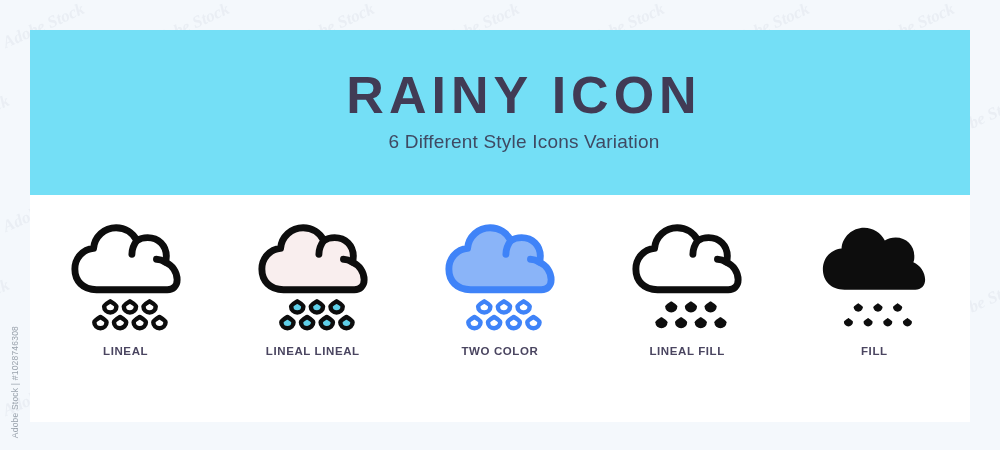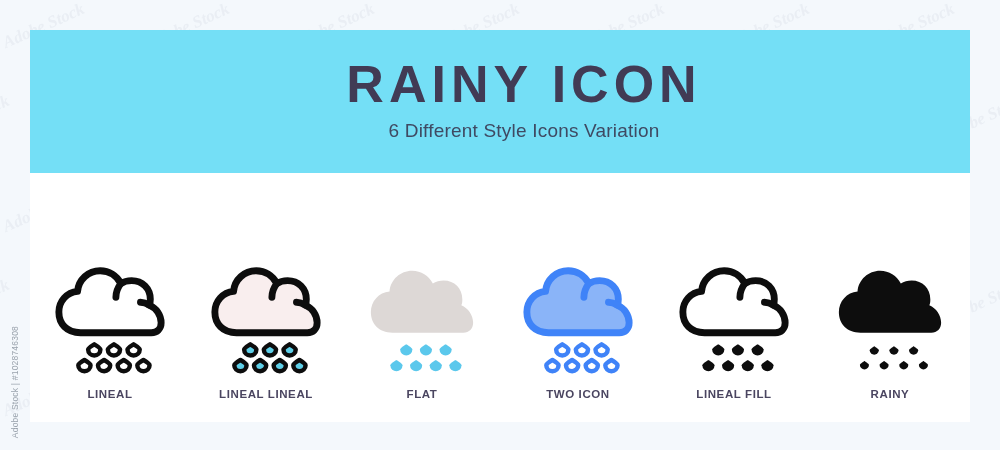--- a/index.html
+++ b/index.html
@@ -59,21 +59,21 @@
     position: absolute;
     left: 30px;
     top: 30px;
     width: 940px;
     height: 392px;
     background: #ffffff;
     overflow: hidden;
   }
 
   .banner {
-    height: 143px;
+    height: 165px;
     background: #74dff6;
     display: flex;
     flex-direction: column;
     align-items: center;
     justify-content: center;
     position: relative;
     padding-left: 48px;
   }
   .banner-title {
     font-size: 52px;
@@ -89,21 +89,21 @@
     color: #3f4a63;
     letter-spacing: 0.2px;
     margin: 4px;
     font-family: "Liberation Sans", sans-serif;
   }
 
   .icon-area {
     height: 227px;
     background: #ffffff;
     display: flex;
-    align-items: flex-end;
+    align-items: flex-start;
     justify-content: space-around;
     padding: 18px 18px 0 18px;
     box-sizing: border-box;
     gap: 32px;
   }
   .icon-cell {
     width: 140px;
     display: flex;
     flex-direction: column;
     align-items: center;
@@ -204,45 +204,32 @@
           <path d="M84 89.815 C84 89.815 90.2 93.5815 90.2 95.0044 A6.2 6.2 0 0 1 77.8 95.0044 C77.8 93.5815 84 89.815 84 89.815 Z" fill="#5ecfe8" stroke="#0d0d0d" stroke-width="4.6" stroke-linejoin="round"></path>
           <path d="M34 105.815 C34 105.815 40.2 109.5815 40.2 111.0044 A6.2 6.2 0 0 1 27.8 111.0044 C27.8 109.5815 34 105.815 34 105.815 Z" fill="#5ecfe8" stroke="#0d0d0d" stroke-width="4.6" stroke-linejoin="round"></path>
           <path d="M54 105.815 C54 105.815 60.2 109.5815 60.2 111.0044 A6.2 6.2 0 0 1 47.8 111.0044 C47.8 109.5815 54 105.815 54 105.815 Z" fill="#5ecfe8" stroke="#0d0d0d" stroke-width="4.6" stroke-linejoin="round"></path>
           <path d="M74 105.815 C74 105.815 80.2 109.5815 80.2 111.0044 A6.2 6.2 0 0 1 67.8 111.0044 C67.8 109.5815 74 105.815 74 105.815 Z" fill="#5ecfe8" stroke="#0d0d0d" stroke-width="4.6" stroke-linejoin="round"></path>
           <path d="M94 105.815 C94 105.815 100.2 109.5815 100.2 111.0044 A6.2 6.2 0 0 1 87.8 111.0044 C87.8 109.5815 94 105.815 94 105.815 Z" fill="#5ecfe8" stroke="#0d0d0d" stroke-width="4.6" stroke-linejoin="round"></path>
         </svg>
         <div class="icon-label">LINEAL LINEAL</div>
       </div>
       <div class="icon-cell">
         <svg viewBox="0 0 120 120" class="icon-art">
-          <path d="M30 78 C16 78 8 69 8 57 C8 46 16 37 27 36 C28 24 38 15 50 15 C59 15 67 20 71 28 C74 26 78 25 82 25 C93 25 101 33 101 44 C101 46 101 48 100 50 C107 53 112 60 112 68 C112 74 108 78 102 78 Z" fill="#ddd8d6" stroke="none" stroke-width="0" stroke-linejoin="round"></path>
-          <path d="M44 89.815 C44 89.815 50.2 93.5815 50.2 95.0044 A6.2 6.2 0 0 1 37.8 95.0044 C37.8 93.5815 44 89.815 44 89.815 Z" fill="#5bc8ec" stroke="none"></path>
-          <path d="M64 89.815 C64 89.815 70.2 93.5815 70.2 95.0044 A6.2 6.2 0 0 1 57.8 95.0044 C57.8 93.5815 64 89.815 64 89.815 Z" fill="#5bc8ec" stroke="none"></path>
-          <path d="M84 89.815 C84 89.815 90.2 93.5815 90.2 95.0044 A6.2 6.2 0 0 1 77.8 95.0044 C77.8 93.5815 84 89.815 84 89.815 Z" fill="#5bc8ec" stroke="none"></path>
-          <path d="M34 105.815 C34 105.815 40.2 109.5815 40.2 111.0044 A6.2 6.2 0 0 1 27.8 111.0044 C27.8 109.5815 34 105.815 34 105.815 Z" fill="#5bc8ec" stroke="none"></path>
-          <path d="M54 105.815 C54 105.815 60.2 109.5815 60.2 111.0044 A6.2 6.2 0 0 1 47.8 111.0044 C47.8 109.5815 54 105.815 54 105.815 Z" fill="#5bc8ec" stroke="none"></path>
-          <path d="M74 105.815 C74 105.815 80.2 109.5815 80.2 111.0044 A6.2 6.2 0 0 1 67.8 111.0044 C67.8 109.5815 74 105.815 74 105.815 Z" fill="#5bc8ec" stroke="none"></path>
-          <path d="M94 105.815 C94 105.815 100.2 109.5815 100.2 111.0044 A6.2 6.2 0 0 1 87.8 111.0044 C87.8 109.5815 94 105.815 94 105.815 Z" fill="#5bc8ec" stroke="none"></path>
-        </svg>
-        <div class="icon-label">FLAT</div>
-      </div>
-      <div class="icon-cell">
-        <svg viewBox="0 0 120 120" class="icon-art">
           <path d="M30 78 C16 78 8 69 8 57 C8 46 16 37 27 36 C28 24 38 15 50 15 C59 15 67 20 71 28 C74 26 78 25 82 25 C93 25 101 33 101 44 C101 46 101 48 100 50 C107 53 112 60 112 68 C112 74 108 78 102 78 Z" fill="#8ab4f8" stroke="#3f83f8" stroke-width="7" stroke-linejoin="round"></path>
           <path d="M71 28 C68 32 66 37 66 42" fill="none" stroke="#3f83f8" stroke-width="7" stroke-linecap="round"></path>
           <path d="M100 50 C97 48 94 47 91 47" fill="none" stroke="#3f83f8" stroke-width="7" stroke-linecap="round"></path>
           <path d="M44 89.815 C44 89.815 50.2 93.5815 50.2 95.0044 A6.2 6.2 0 0 1 37.8 95.0044 C37.8 93.5815 44 89.815 44 89.815 Z" fill="#ffffff" stroke="#3f83f8" stroke-width="4.6" stroke-linejoin="round"></path>
           <path d="M64 89.815 C64 89.815 70.2 93.5815 70.2 95.0044 A6.2 6.2 0 0 1 57.8 95.0044 C57.8 93.5815 64 89.815 64 89.815 Z" fill="#ffffff" stroke="#3f83f8" stroke-width="4.6" stroke-linejoin="round"></path>
           <path d="M84 89.815 C84 89.815 90.2 93.5815 90.2 95.0044 A6.2 6.2 0 0 1 77.8 95.0044 C77.8 93.5815 84 89.815 84 89.815 Z" fill="#ffffff" stroke="#3f83f8" stroke-width="4.6" stroke-linejoin="round"></path>
           <path d="M34 105.815 C34 105.815 40.2 109.5815 40.2 111.0044 A6.2 6.2 0 0 1 27.8 111.0044 C27.8 109.5815 34 105.815 34 105.815 Z" fill="#ffffff" stroke="#3f83f8" stroke-width="4.6" stroke-linejoin="round"></path>
           <path d="M54 105.815 C54 105.815 60.2 109.5815 60.2 111.0044 A6.2 6.2 0 0 1 47.8 111.0044 C47.8 109.5815 54 105.815 54 105.815 Z" fill="#ffffff" stroke="#3f83f8" stroke-width="4.6" stroke-linejoin="round"></path>
           <path d="M74 105.815 C74 105.815 80.2 109.5815 80.2 111.0044 A6.2 6.2 0 0 1 67.8 111.0044 C67.8 109.5815 74 105.815 74 105.815 Z" fill="#ffffff" stroke="#3f83f8" stroke-width="4.6" stroke-linejoin="round"></path>
           <path d="M94 105.815 C94 105.815 100.2 109.5815 100.2 111.0044 A6.2 6.2 0 0 1 87.8 111.0044 C87.8 109.5815 94 105.815 94 105.815 Z" fill="#ffffff" stroke="#3f83f8" stroke-width="4.6" stroke-linejoin="round"></path>
         </svg>
-        <div class="icon-label">TWO ICON</div>
+        <div class="icon-label">TWO COLOR</div>
       </div>
       <div class="icon-cell">
         <svg viewBox="0 0 120 120" class="icon-art">
           <path d="M30 78 C16 78 8 69 8 57 C8 46 16 37 27 36 C28 24 38 15 50 15 C59 15 67 20 71 28 C74 26 78 25 82 25 C93 25 101 33 101 44 C101 46 101 48 100 50 C107 53 112 60 112 68 C112 74 108 78 102 78 Z" fill="#ffffff" stroke="#0d0d0d" stroke-width="7" stroke-linejoin="round"></path>
           <path d="M71 28 C68 32 66 37 66 42" fill="none" stroke="#0d0d0d" stroke-width="7" stroke-linecap="round"></path>
           <path d="M100 50 C97 48 94 47 91 47" fill="none" stroke="#0d0d0d" stroke-width="7" stroke-linecap="round"></path>
           <path d="M44 89.815 C44 89.815 50.2 93.5815 50.2 95.0044 A6.2 6.2 0 0 1 37.8 95.0044 C37.8 93.5815 44 89.815 44 89.815 Z" fill="#0d0d0d" stroke="none"></path>
           <path d="M64 89.815 C64 89.815 70.2 93.5815 70.2 95.0044 A6.2 6.2 0 0 1 57.8 95.0044 C57.8 93.5815 64 89.815 64 89.815 Z" fill="#0d0d0d" stroke="none"></path>
           <path d="M84 89.815 C84 89.815 90.2 93.5815 90.2 95.0044 A6.2 6.2 0 0 1 77.8 95.0044 C77.8 93.5815 84 89.815 84 89.815 Z" fill="#0d0d0d" stroke="none"></path>
           <path d="M34 105.815 C34 105.815 40.2 109.5815 40.2 111.0044 A6.2 6.2 0 0 1 27.8 111.0044 C27.8 109.5815 34 105.815 34 105.815 Z" fill="#0d0d0d" stroke="none"></path>
@@ -256,17 +243,17 @@
         <svg viewBox="0 0 120 120" class="icon-art">
           <path d="M30 78 C16 78 8 69 8 57 C8 46 16 37 27 36 C28 24 38 15 50 15 C59 15 67 20 71 28 C74 26 78 25 82 25 C93 25 101 33 101 44 C101 46 101 48 100 50 C107 53 112 60 112 68 C112 74 108 78 102 78 Z" fill="#0d0d0d" stroke="none" stroke-width="0" stroke-linejoin="round"></path>
           <path d="M44 91.895 C44 91.895 48.6 94.6895 48.6 95.7452 A4.6 4.6 0 0 1 39.4 95.7452 C39.4 94.6895 44 91.895 44 91.895 Z" fill="#0d0d0d" stroke="none"></path>
           <path d="M64 91.895 C64 91.895 68.6 94.6895 68.6 95.7452 A4.6 4.6 0 0 1 59.4 95.7452 C59.4 94.6895 64 91.895 64 91.895 Z" fill="#0d0d0d" stroke="none"></path>
           <path d="M84 91.895 C84 91.895 88.6 94.6895 88.6 95.7452 A4.6 4.6 0 0 1 79.4 95.7452 C79.4 94.6895 84 91.895 84 91.895 Z" fill="#0d0d0d" stroke="none"></path>
           <path d="M34 106.895 C34 106.895 38.6 109.6895 38.6 110.7452 A4.6 4.6 0 0 1 29.4 110.7452 C29.4 109.6895 34 106.895 34 106.895 Z" fill="#0d0d0d" stroke="none"></path>
           <path d="M54 106.895 C54 106.895 58.6 109.6895 58.6 110.7452 A4.6 4.6 0 0 1 49.4 110.7452 C49.4 109.6895 54 106.895 54 106.895 Z" fill="#0d0d0d" stroke="none"></path>
           <path d="M74 106.895 C74 106.895 78.6 109.6895 78.6 110.7452 A4.6 4.6 0 0 1 69.4 110.7452 C69.4 109.6895 74 106.895 74 106.895 Z" fill="#0d0d0d" stroke="none"></path>
           <path d="M94 106.895 C94 106.895 98.6 109.6895 98.6 110.7452 A4.6 4.6 0 0 1 89.4 110.7452 C89.4 109.6895 94 106.895 94 106.895 Z" fill="#0d0d0d" stroke="none"></path>
         </svg>
-        <div class="icon-label">RAINY</div>
+        <div class="icon-label">FILL</div>
       </div>
     </div>
 
 </div>
 
 </body></html>

